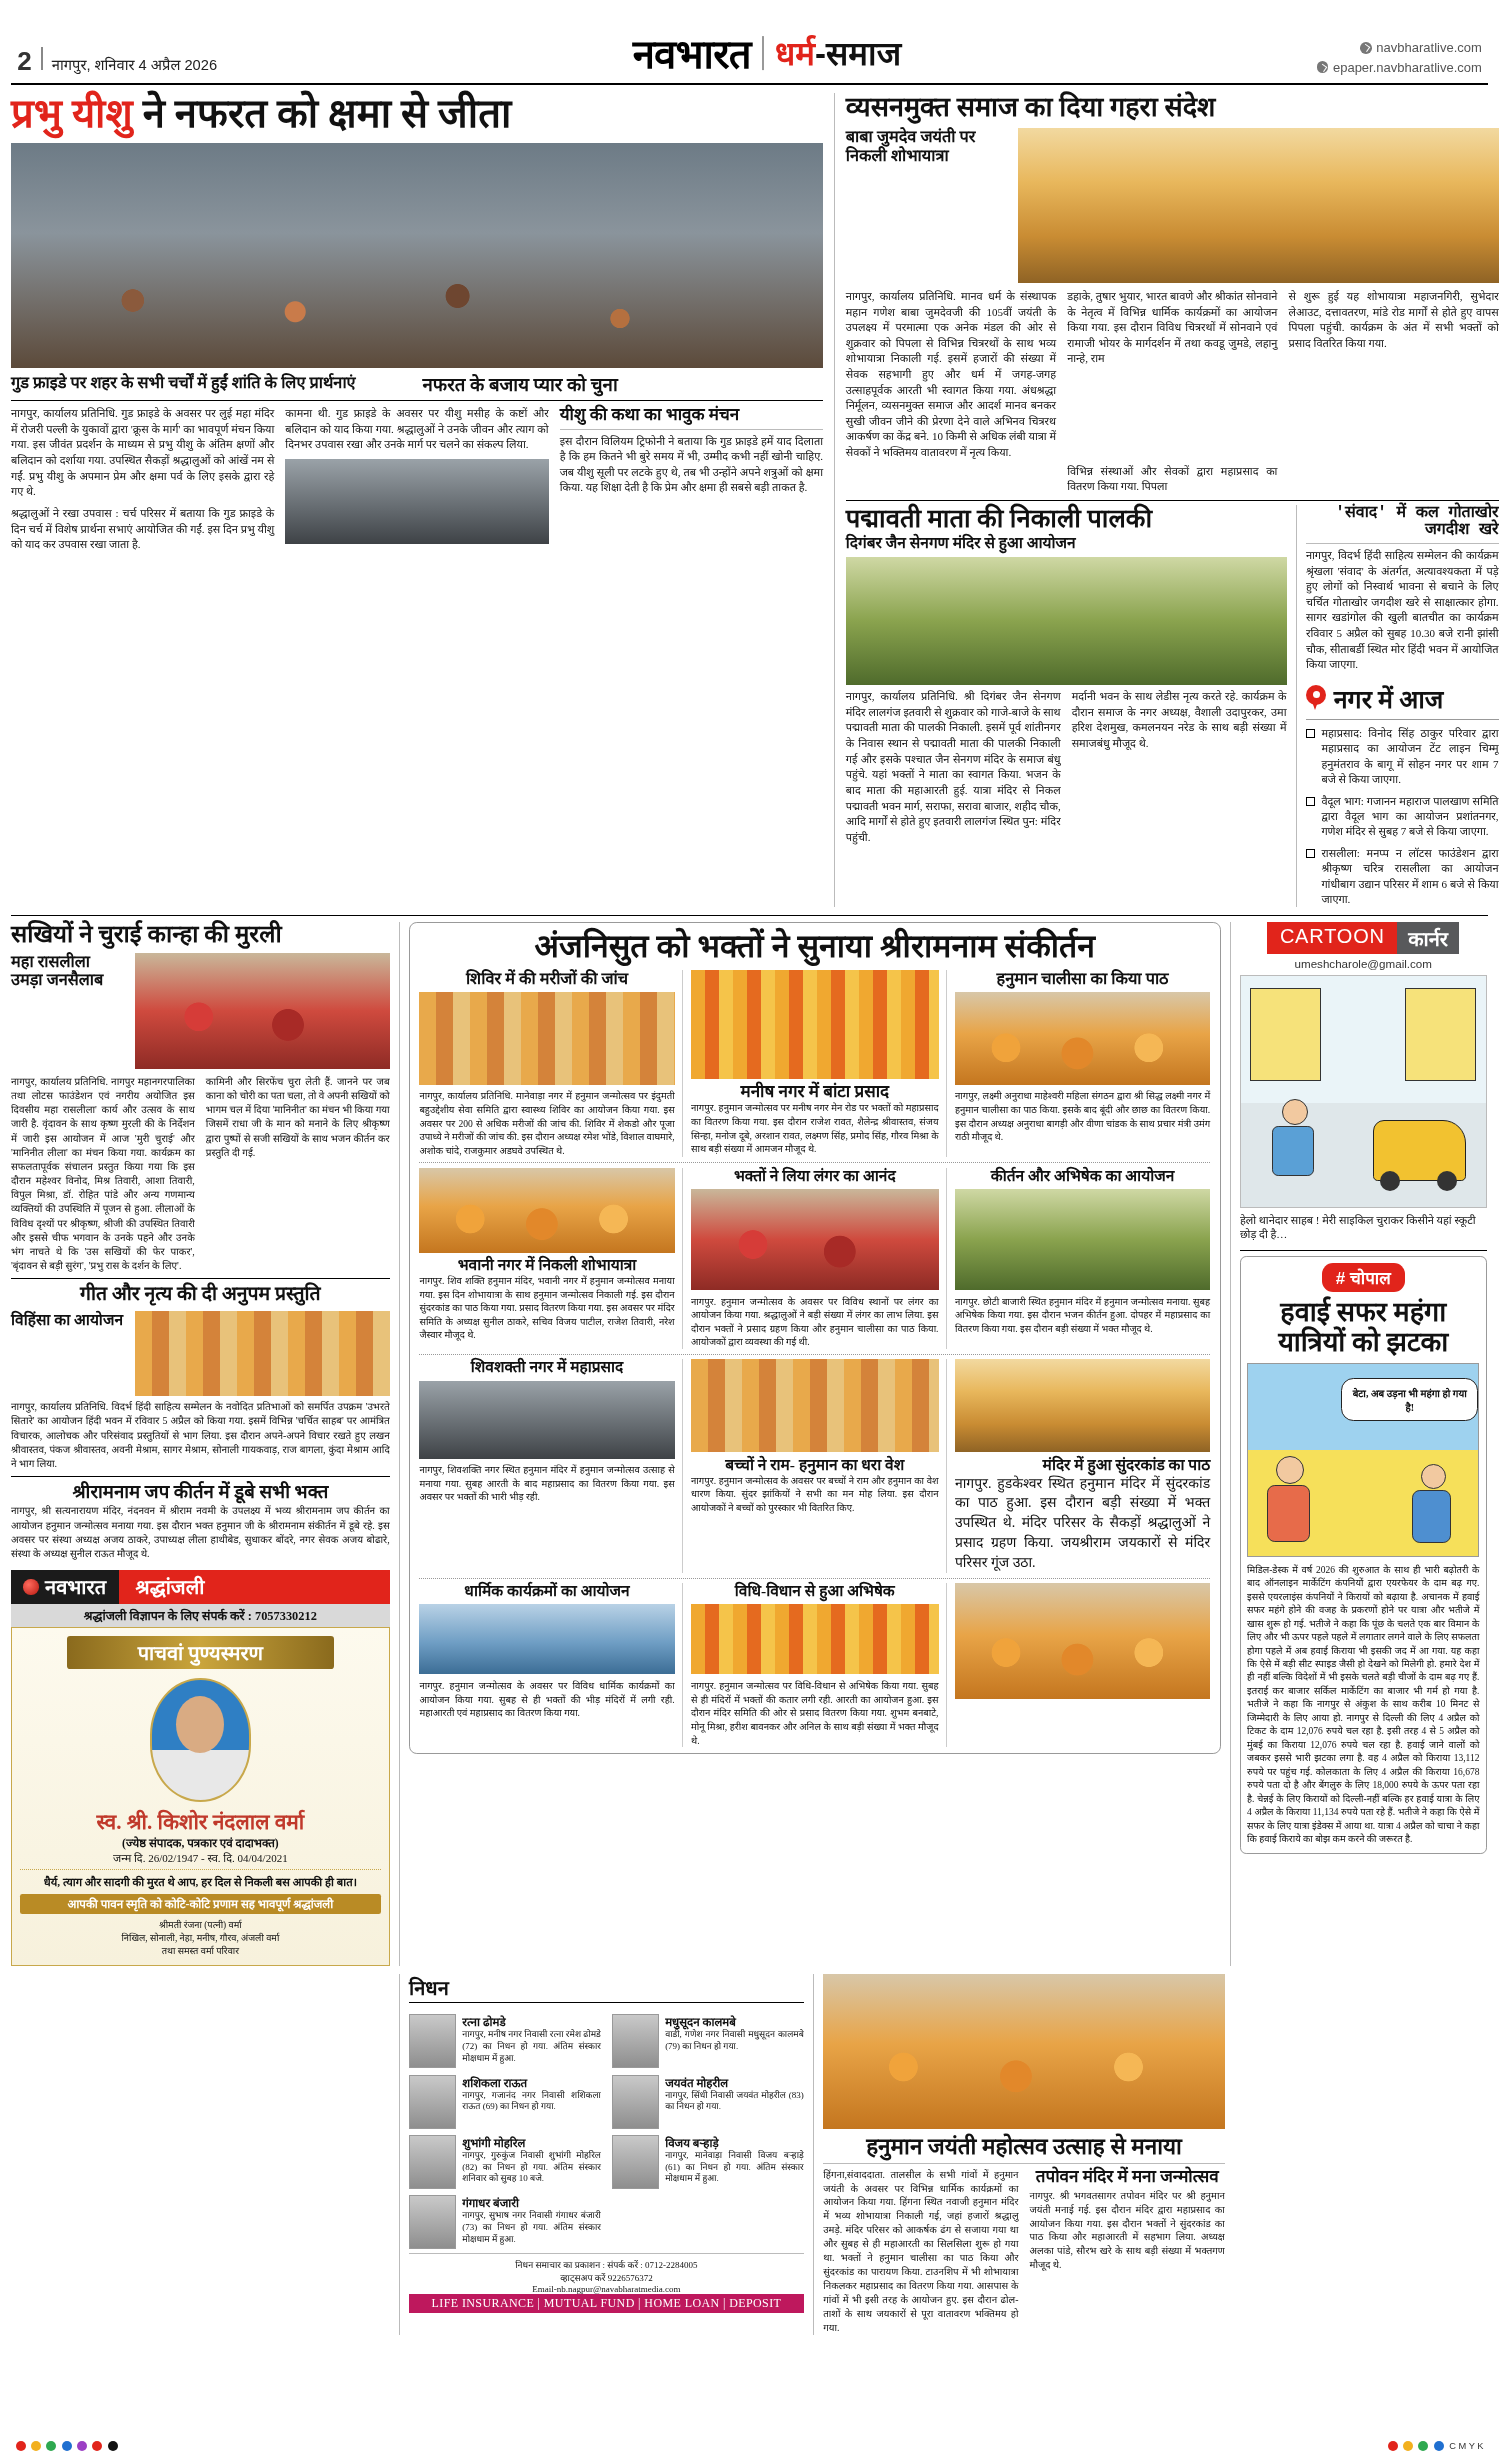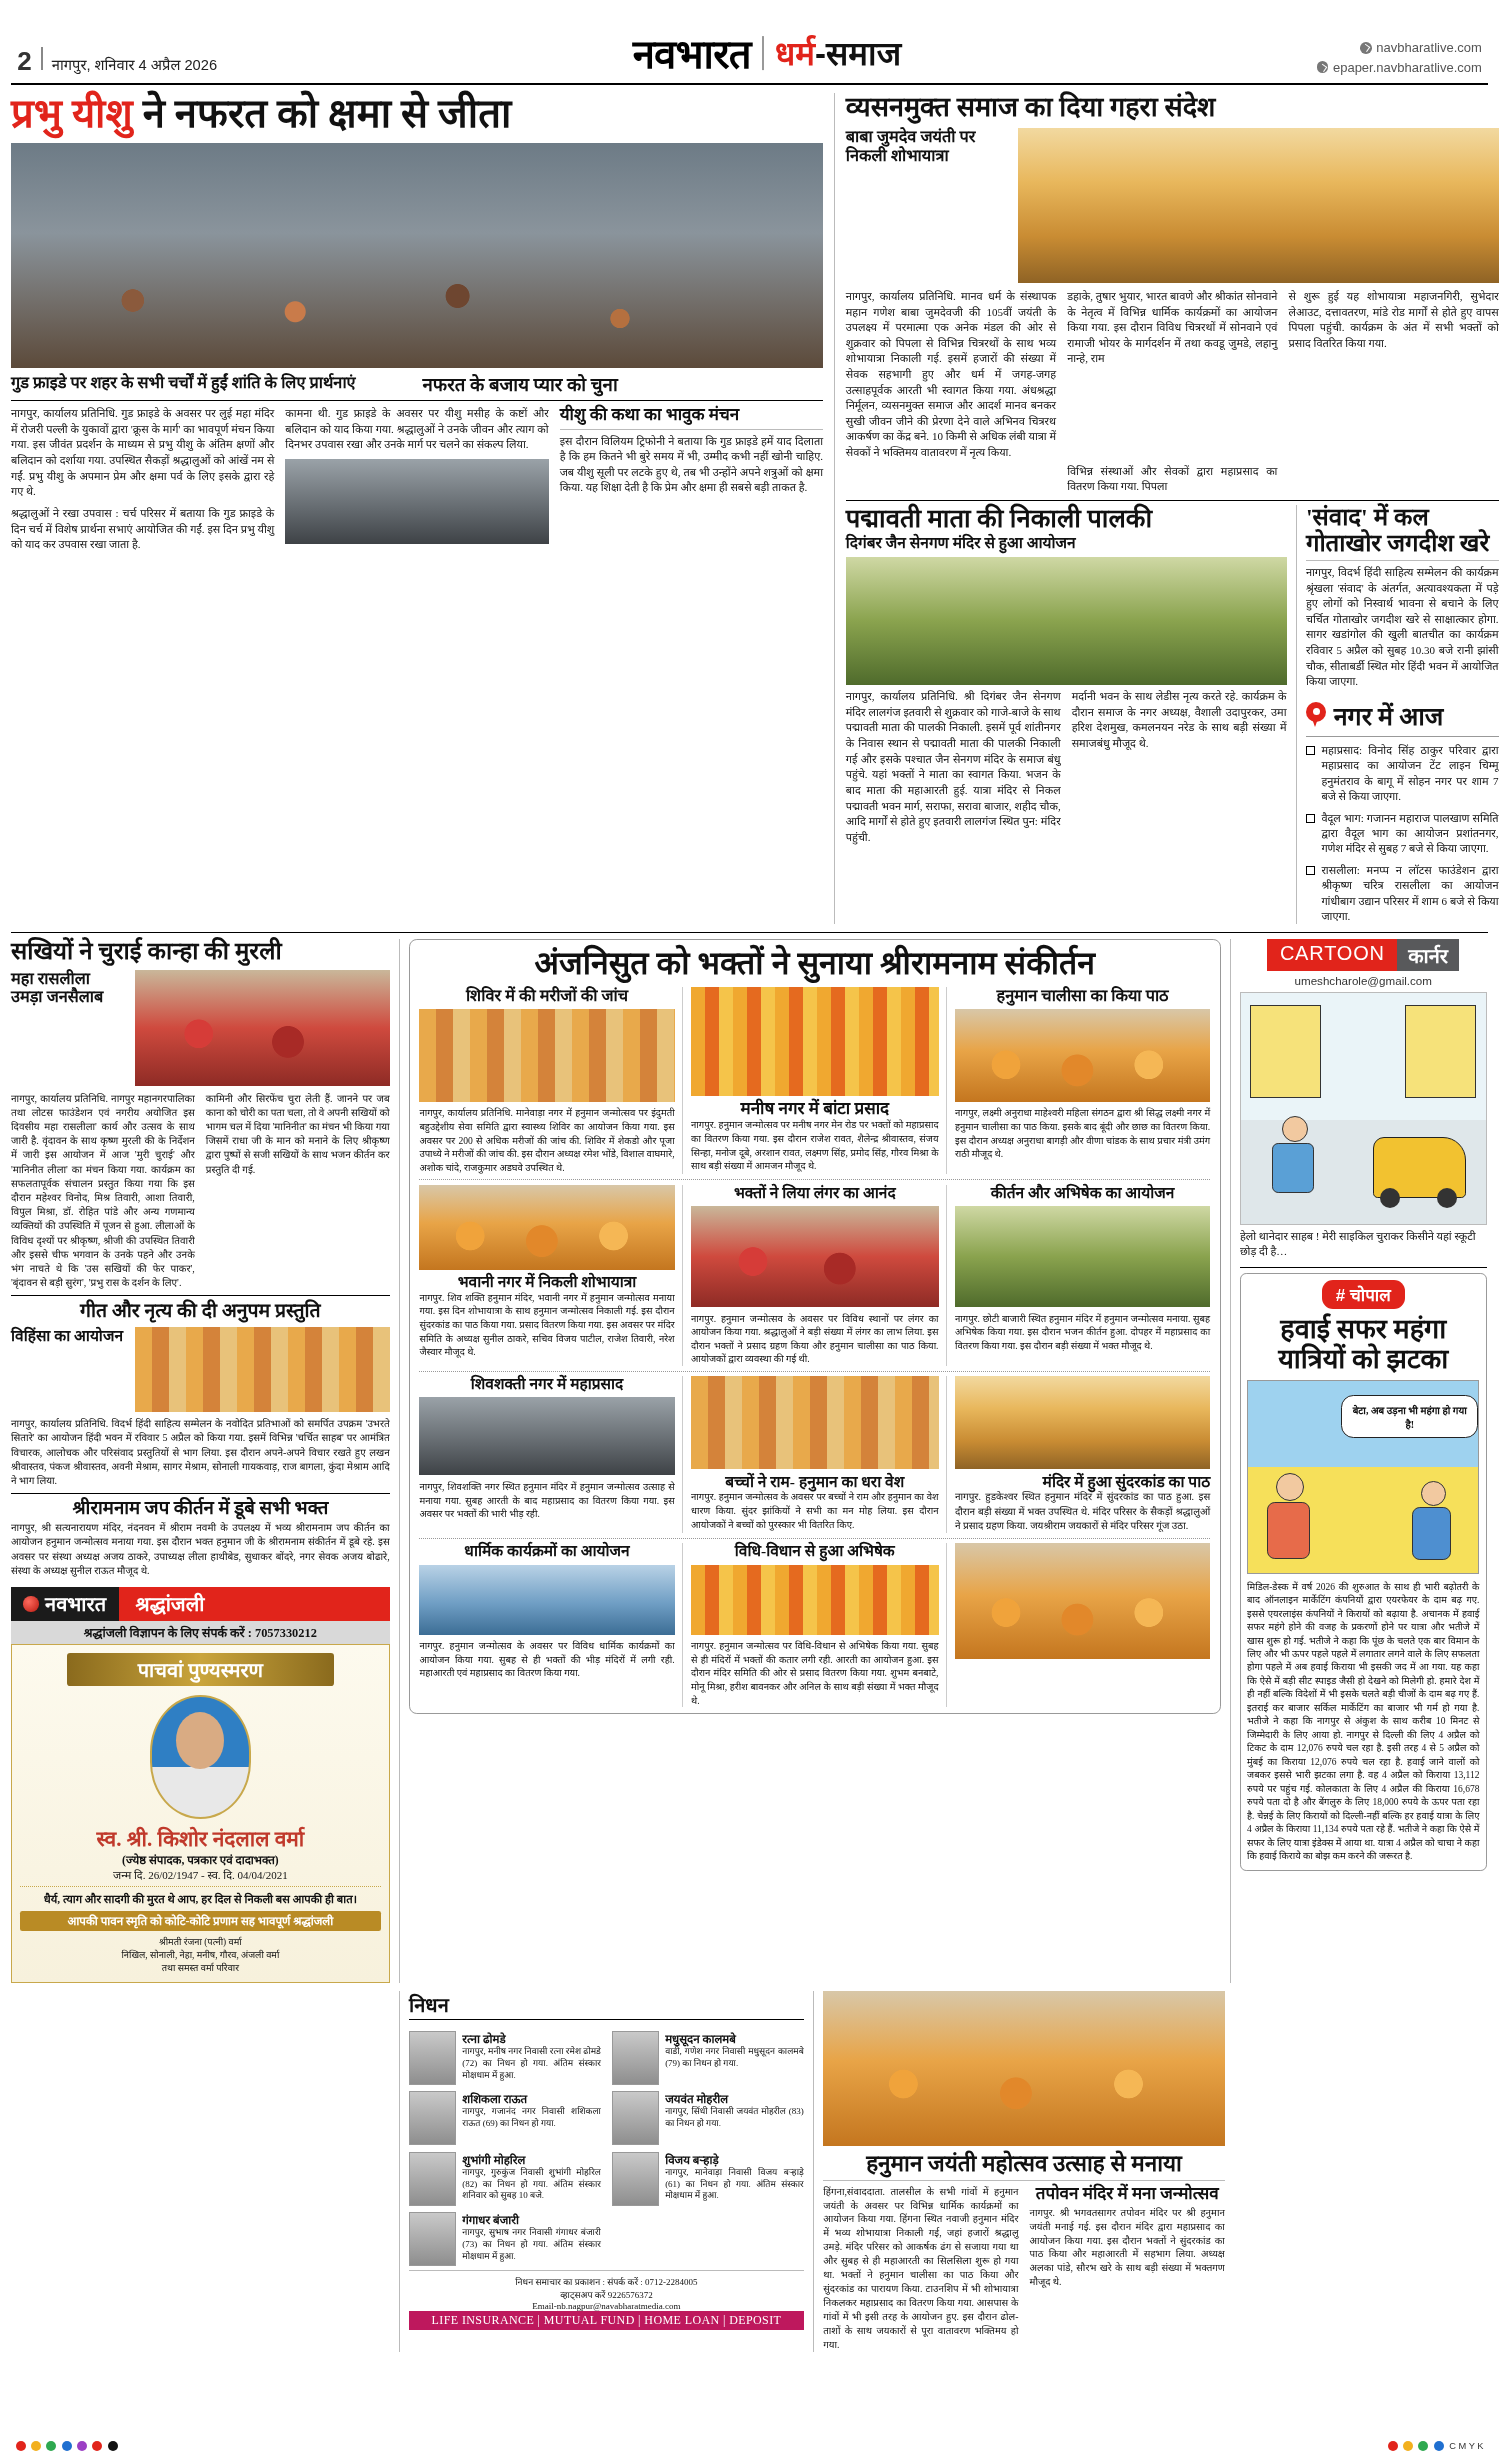--- a/index.html
+++ b/index.html
@@ -226,21 +226,21 @@
           <div class="hl" style="font-size:25.6px;">पद्मावती माता की निकाली पालकी</div>
           <div class="sub" style="font-size:15.5px;margin-top:1.6px;">दिगंबर जैन सेनगण मंदिर से हुआ आयोजन</div>
           <div class="imgph ph-green" style="height:128px;margin-top:4.7px;"></div>
           <div class="grid2" style="margin-top:4.7px;">
             <p class="body-txt">नागपुर, कार्यालय प्रतिनिधि. श्री दिगंबर जैन सेनगण मंदिर लालगंज इतवारी से शुक्रवार को गाजे-बाजे के साथ पद्मावती माता की पालकी निकाली. इसमें पूर्व शांतीनगर के निवास स्थान से पद्मावती माता की पालकी निकाली गई और इसके पश्चात जैन सेनगण मंदिर के समाज बंधु पहुंचे. यहां भक्तों ने माता का स्वागत किया. भजन के बाद माता की महाआरती हुई. यात्रा मंदिर से निकल पद्मावती भवन मार्ग, सराफा, सरावा बाजार, शहीद चौक, आदि मार्गों से होते हुए इतवारी लालगंज स्थित पुन: मंदिर पहुंची.</p>
             <p class="body-txt">मर्दानी भवन के साथ लेडीस नृत्य करते रहे. कार्यक्रम के दौरान समाज के नगर अध्यक्ष, वैशाली उदापुरकर, उमा हरिश देशमुख, कमलनयन नरेड के साथ बड़ी संख्या में समाजबंधु मौजूद थे.</p>
           </div>
         </div>
         <div style="background:#bbb;width:0.8px;"></div>
         <div style="padding-left:9.3px;">
-          <div class="hl" style="font-size:24px;text-align:left;">'संवाद' में कल गोताखोर जगदीश खरे</div>
+          <div class="hl" style="font-size:16px;text-align:right;font-family:Liberation Mono, monospace;">'संवाद' में कल गोताखोर जगदीश खरे</div>
           <div class="thin"></div>
           <p class="body-txt">नागपुर, विदर्भ हिंदी साहित्य सम्मेलन की कार्यक्रम श्रृंखला 'संवाद' के अंतर्गत, अत्यावश्यकता में पड़े हुए लोगों को निस्वार्थ भावना से बचाने के लिए चर्चित गोताखोर जगदीश खरे से साक्षात्कार होगा. सागर खडांगोल की खुली बातचीत का कार्यक्रम रविवार 5 अप्रैल को सुबह 10.30 बजे रानी झांसी चौक, सीताबर्डी स्थित मोर हिंदी भवन में आयोजित किया जाएगा.</p>
 
           <div style="margin-top:7.8px;">
             <div class="nagar-head">
               <span class="pin">
                   <span></span>
                 </span>
               <span class="nagar-title">नगर में आज</span>
             </div>
@@ -379,21 +379,21 @@
           <div style="background:#ccc;width:0.8px;"></div>
           <div style="padding:0 7.8px;">
             <div class="imgph ph-ppl" style="height:93px;"></div>
             <div class="hl" style="font-size:15.5px;text-align:center;margin-top:4.7px;">बच्चों ने राम- हनुमान का धरा वेश</div>
             <p class="body-txt" style="font-size:9.6px;">नागपुर. हनुमान जन्मोत्सव के अवसर पर बच्चों ने राम और हनुमान का वेश धारण किया. सुंदर झांकियों ने सभी का मन मोह लिया. इस दौरान आयोजकों ने बच्चों को पुरस्कार भी वितरित किए.</p>
           </div>
           <div style="background:#ccc;width:0.8px;"></div>
           <div style="padding-left:7.8px;">
             <div class="imgph ph-temple" style="height:93px;"></div>
             <div class="hl" style="font-size:15.5px;text-align:right;margin-top:4.7px;">मंदिर में हुआ सुंदरकांड का पाठ</div>
-            <p class="body-txt" style="font-size:10px;">नागपुर. हुडकेश्वर स्थित हनुमान मंदिर में सुंदरकांड का पाठ हुआ. इस दौरान बड़ी संख्या में भक्त उपस्थित थे. मंदिर परिसर के सैकड़ों श्रद्धालुओं ने प्रसाद ग्रहण किया. जयश्रीराम जयकारों से मंदिर परिसर गूंज उठा.</p>
+            <p class="body-txt" style="font-size:14px;">नागपुर. हुडकेश्वर स्थित हनुमान मंदिर में सुंदरकांड का पाठ हुआ. इस दौरान बड़ी संख्या में भक्त उपस्थित थे. मंदिर परिसर के सैकड़ों श्रद्धालुओं ने प्रसाद ग्रहण किया. जयश्रीराम जयकारों से मंदिर परिसर गूंज उठा.</p>
           </div>
         </div>
 
         <div class="rule-d"></div>
 
         <div style="display:grid;grid-template-columns:1fr 0.8px 1fr 0.8px 1fr;gap:0;">
           <div style="padding-right:7.8px;">
             <div class="hl" style="font-size:15.5px;text-align:center;">धार्मिक कार्यक्रमों का आयोजन</div>
             <div class="imgph ph-blue" style="height:70px;margin:4.7px 0;"></div>
             <p class="body-txt" style="font-size:9.6px;">नागपुर. हनुमान जन्मोत्सव के अवसर पर विविध धार्मिक कार्यक्रमों का आयोजन किया गया. सुबह से ही भक्तों की भीड़ मंदिरों में लगी रही. महाआरती एवं महाप्रसाद का वितरण किया गया.</p>

